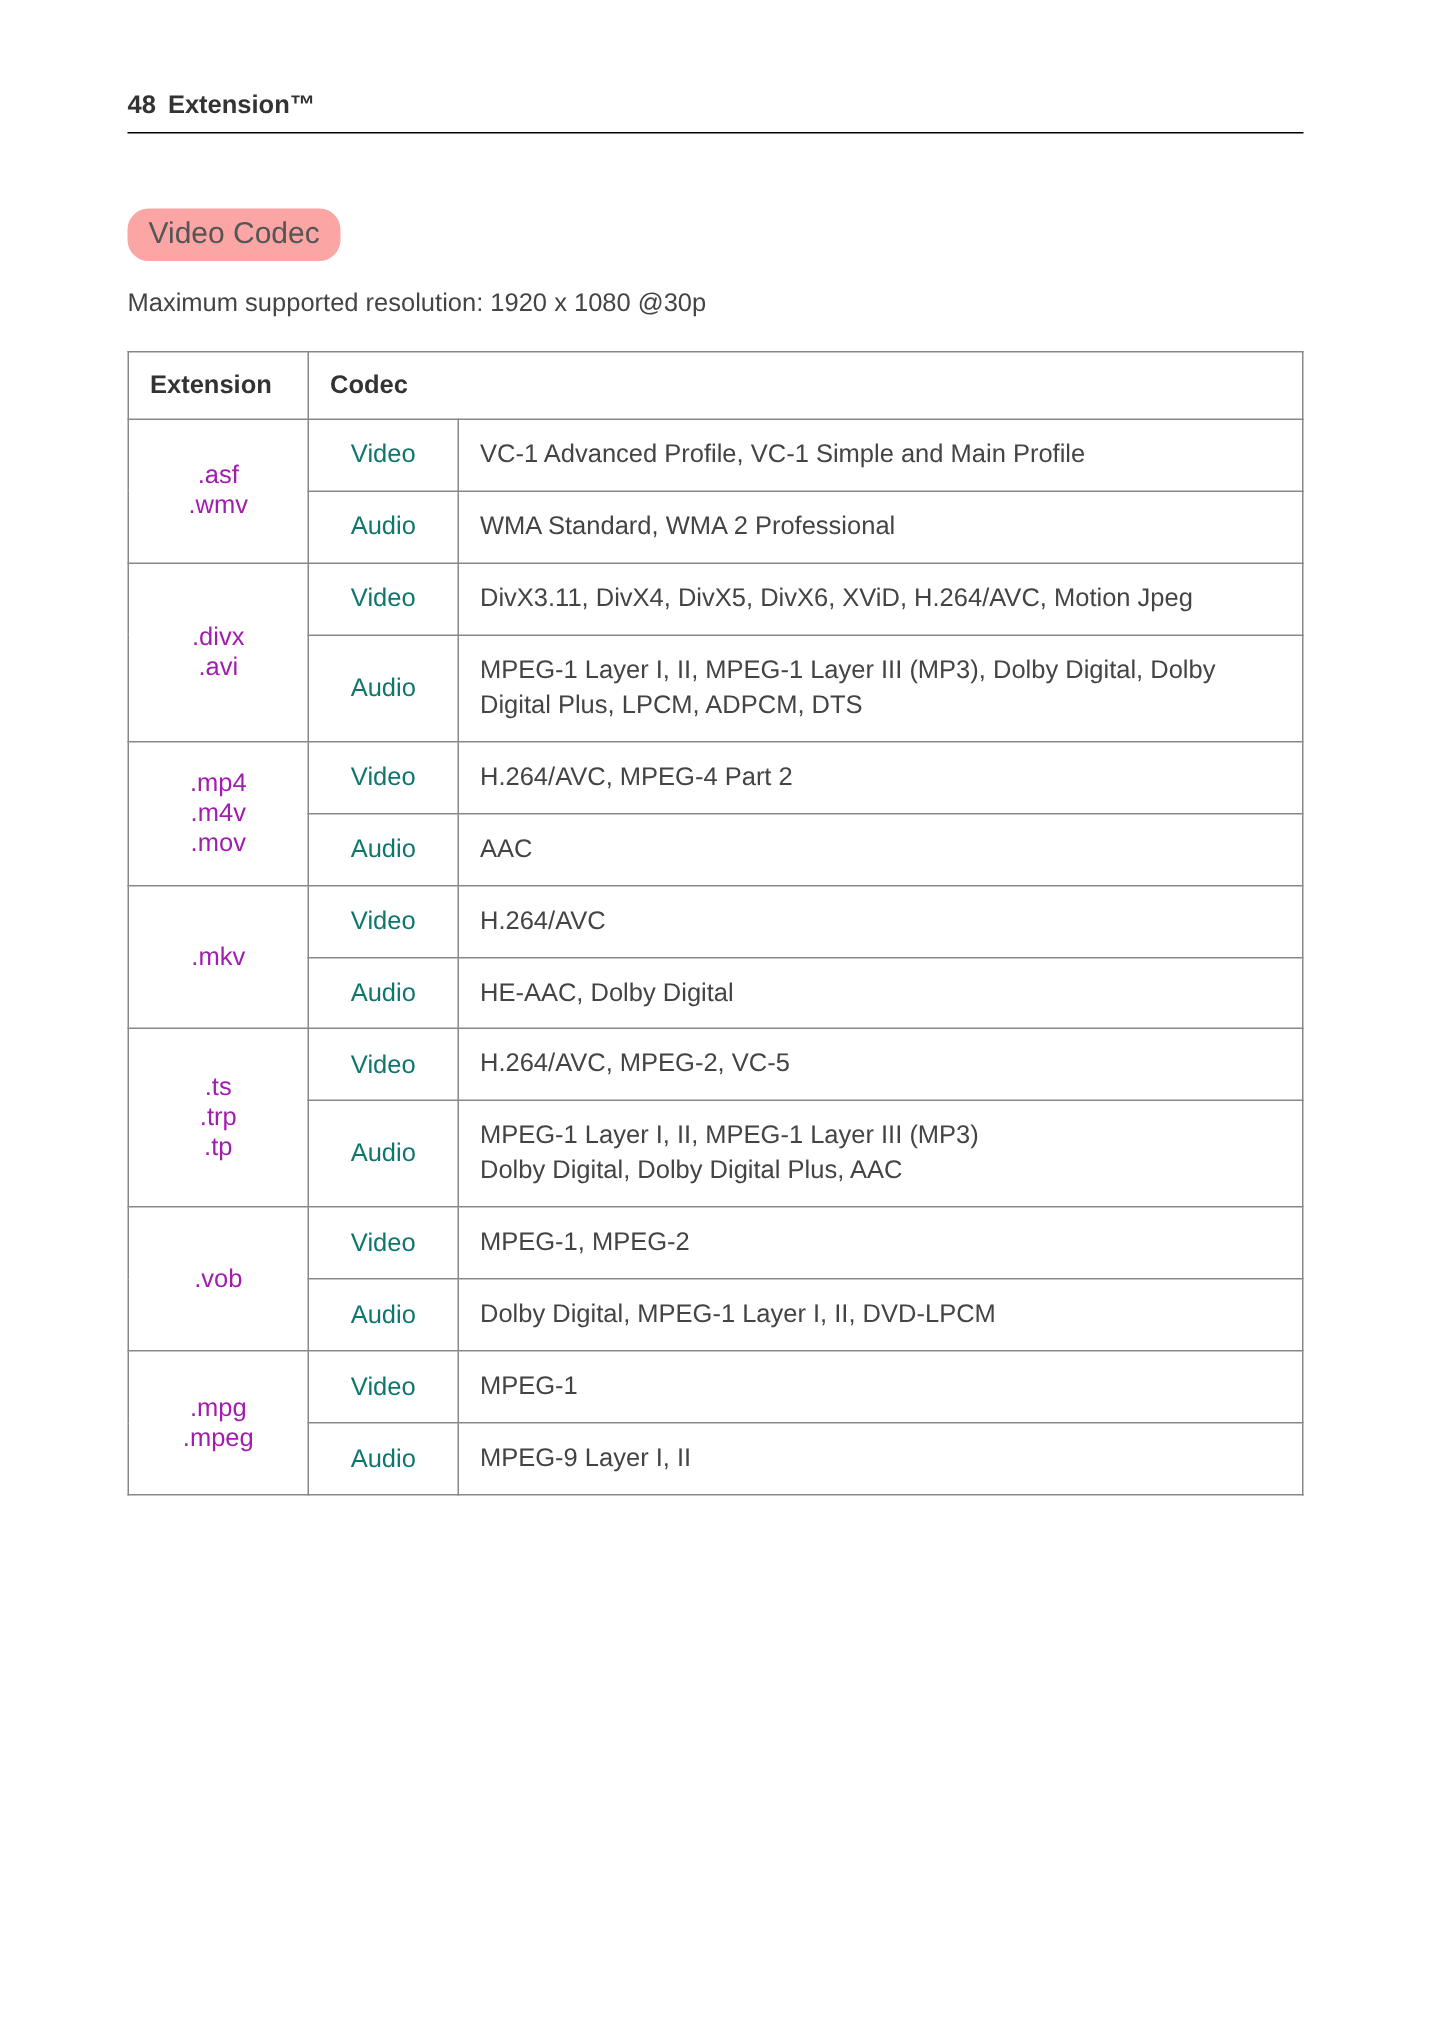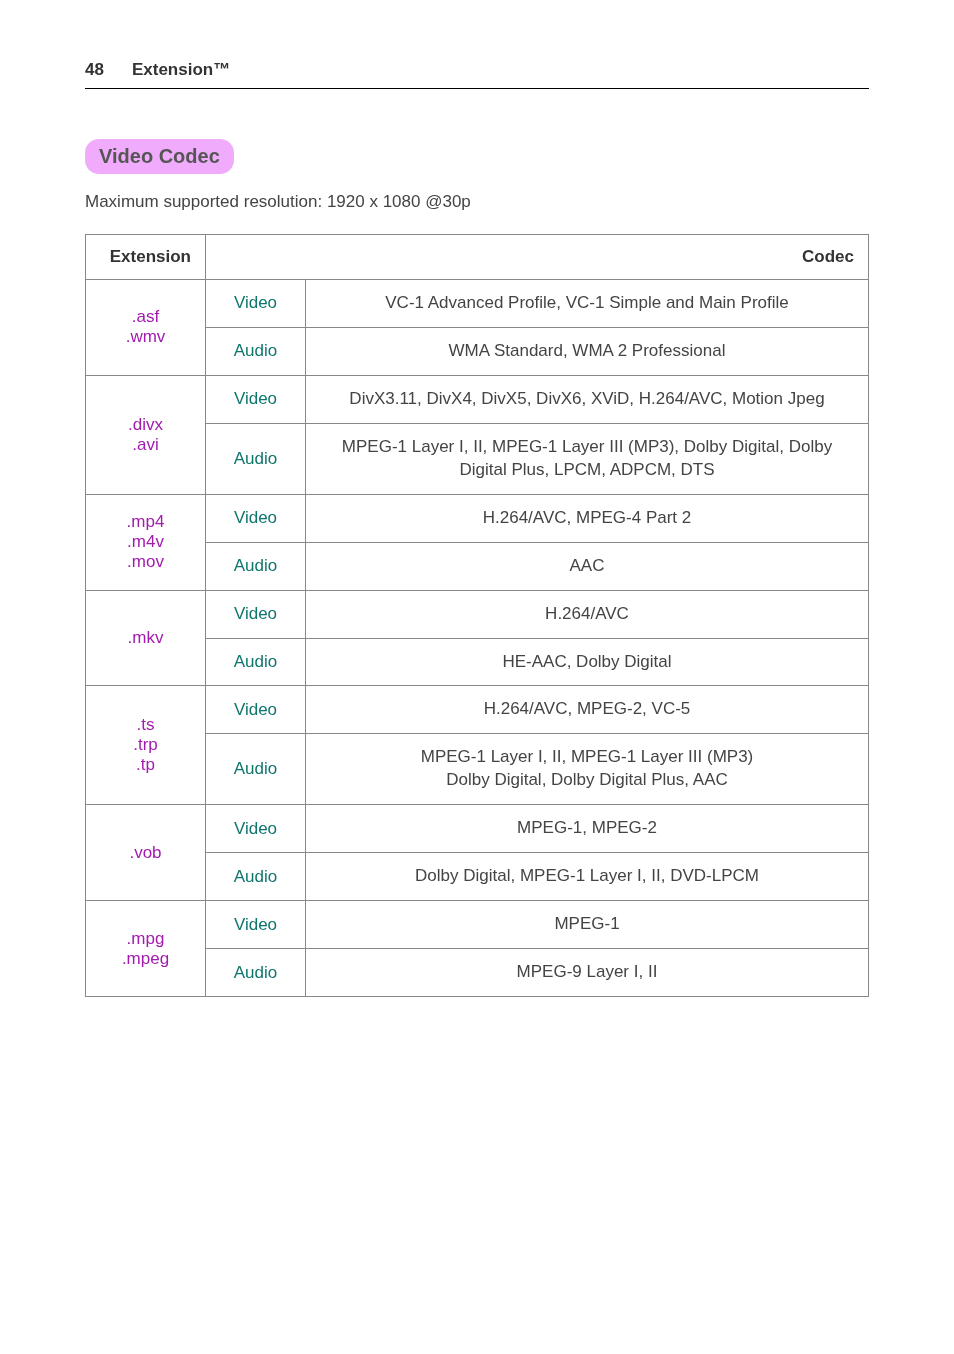--- a/index.html
+++ b/index.html
@@ -13,30 +13,30 @@
   }
   .header {
     border-bottom: 1.5px solid #000;
     padding-bottom: 8px;
     margin-bottom: 50px;
   }
   .header-line {
     font-size: 17px;
     display: flex;
     align-items: baseline;
-    gap: 28px;
+    gap: 8px;
   }
   .page-num { font-weight: bold; }
   .section-name { font-weight: bold; }
   .codec-title {
     display: inline-block;
-    background: #f0abfc;
+    background: #fca5a5;
     color: #555;
     font-size: 20px;
-    font-weight: bold;
+    font-weight: normal;
     padding: 6px 14px;
     border-radius: 14px;
     margin-bottom: 18px;
   }
   .subtitle {
     font-size: 17px;
     color: #444;
     margin-bottom: 22px;
   }
   table {
@@ -44,37 +44,37 @@
     border-collapse: collapse;
     table-layout: fixed;
   }
   th, td {
     border: 1px solid #888;
     padding: 12px 14px;
     font-size: 17px;
     vertical-align: middle;
   }
   th {
-    text-align: right;
+    text-align: left;
     font-weight: bold;
     color: #333;
     background: #fff;
   }
   col.ext { width: 120px; }
   col.type { width: 100px; }
   .ext-cell {
     text-align: center;
     color: #a21caf;
   }
   .type-cell {
     text-align: center;
     color: #0f766e;
   }
   .codec-cell {
-    text-align: center;
+    text-align: left;
     color: #444;
     line-height: 1.35;
   }
 </style>
 </head>
 <body>
 
 
 
 <div class="header">

